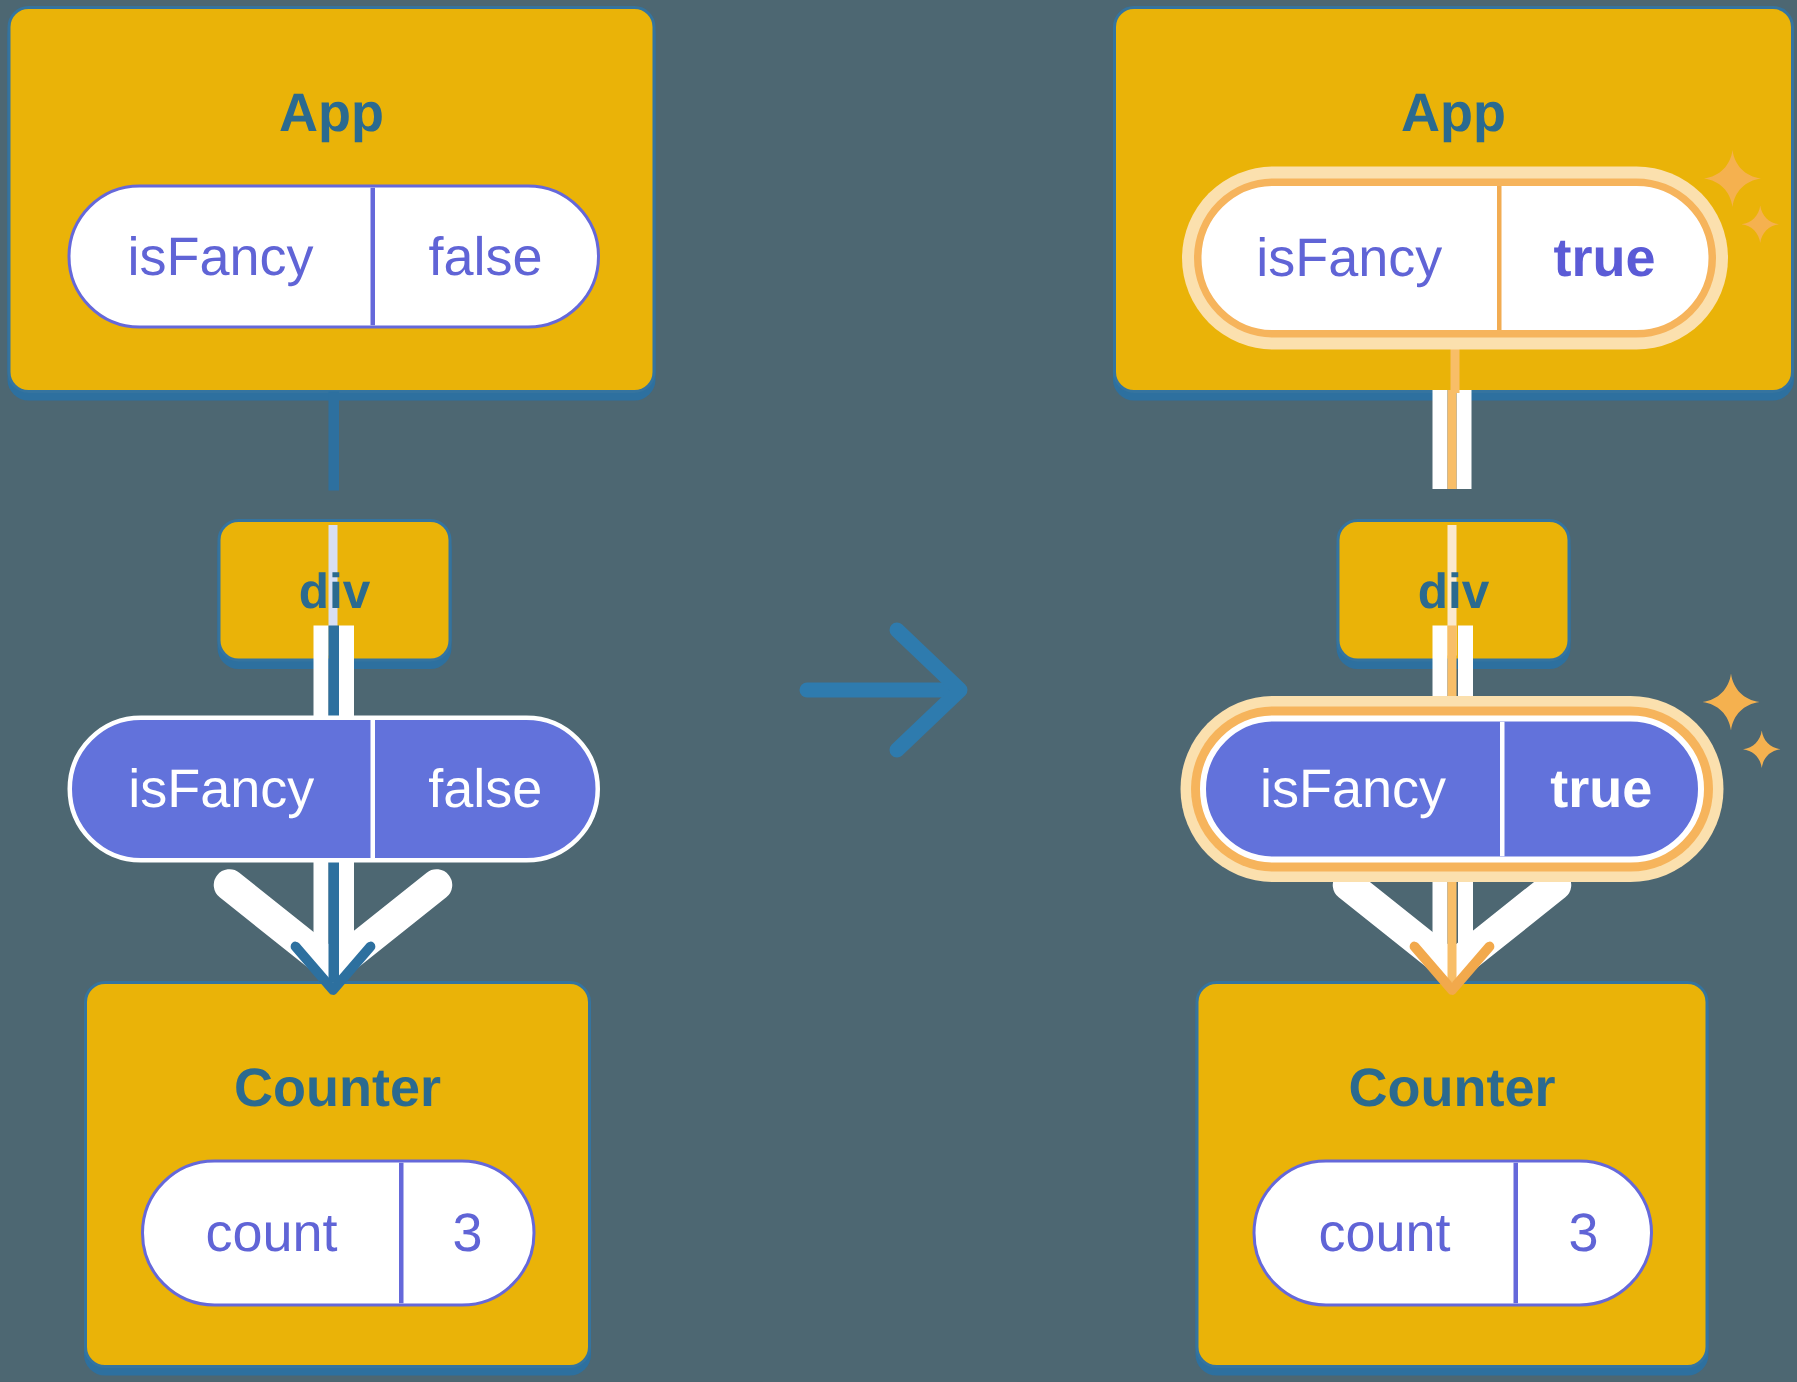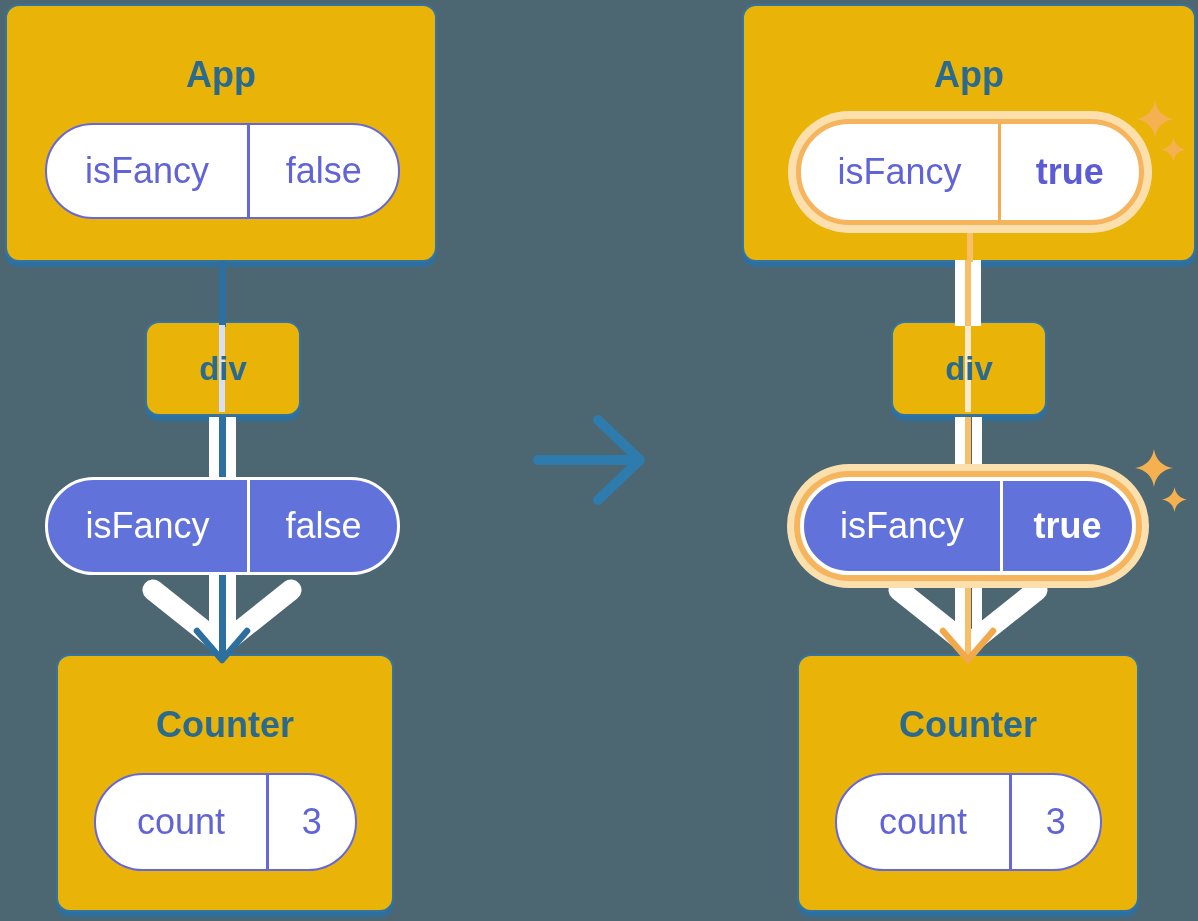--- a/index.html
+++ b/index.html
@@ -42,21 +42,21 @@
   
   .vline{position:absolute;}
   .teal-line{background:#2D709F;}
   .white-line{background:#ffffff;}
   .orange-line{background:#F8BE68;}
   .lavender-line{background:#D8DFF4;}
   .pale-orange-line{background:#FBE9CD;}
   .inner-line{position:absolute;top:2px;bottom:2px;width:6px;z-index:1;}
   .card-label{position:relative;z-index:2;}
   .divcard{display:flex;align-items:center;justify-content:center;
-    font-size:33px;font-weight:600;color:#2B6A8F;}
+    font-size:33px;font-weight:600;color:#2B6A8F;margin-top:25px;}
   .z1{z-index:1}.z2{z-index:2}.z3{z-index:3}.z5{z-index:5}.z6{z-index:6}
   svg{display:block;}
 </style>
 </head>
 <body>
 
 <div class="canvas">
 
   <div class="vline teal-line z1" style="left:219px;top:261px;width:7px;height:66px"></div>
 

